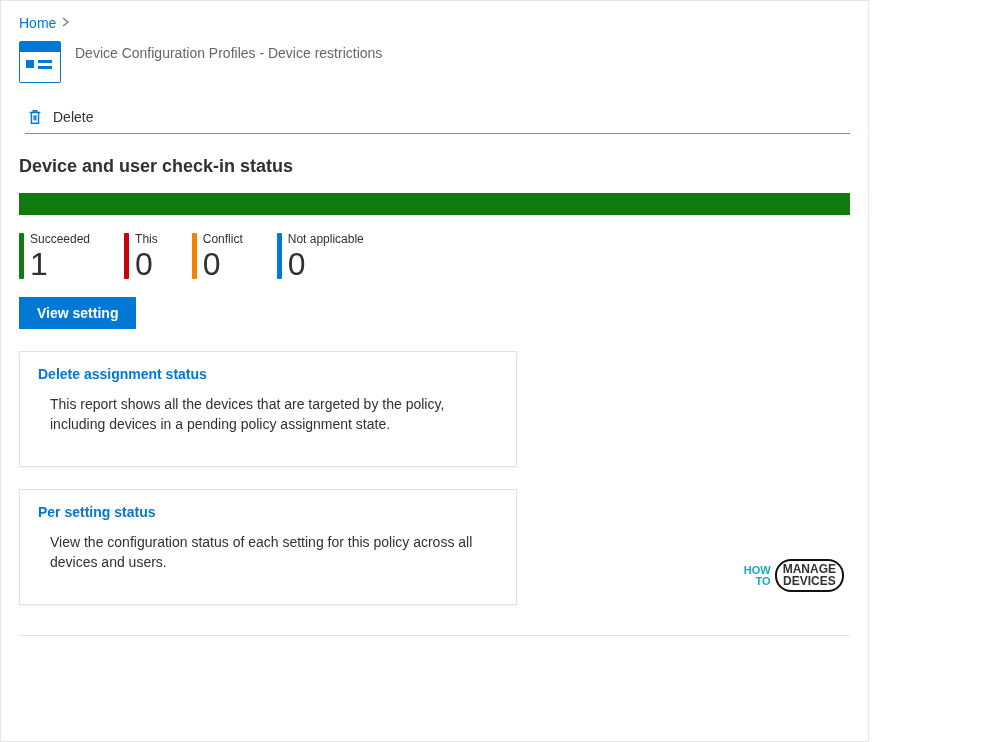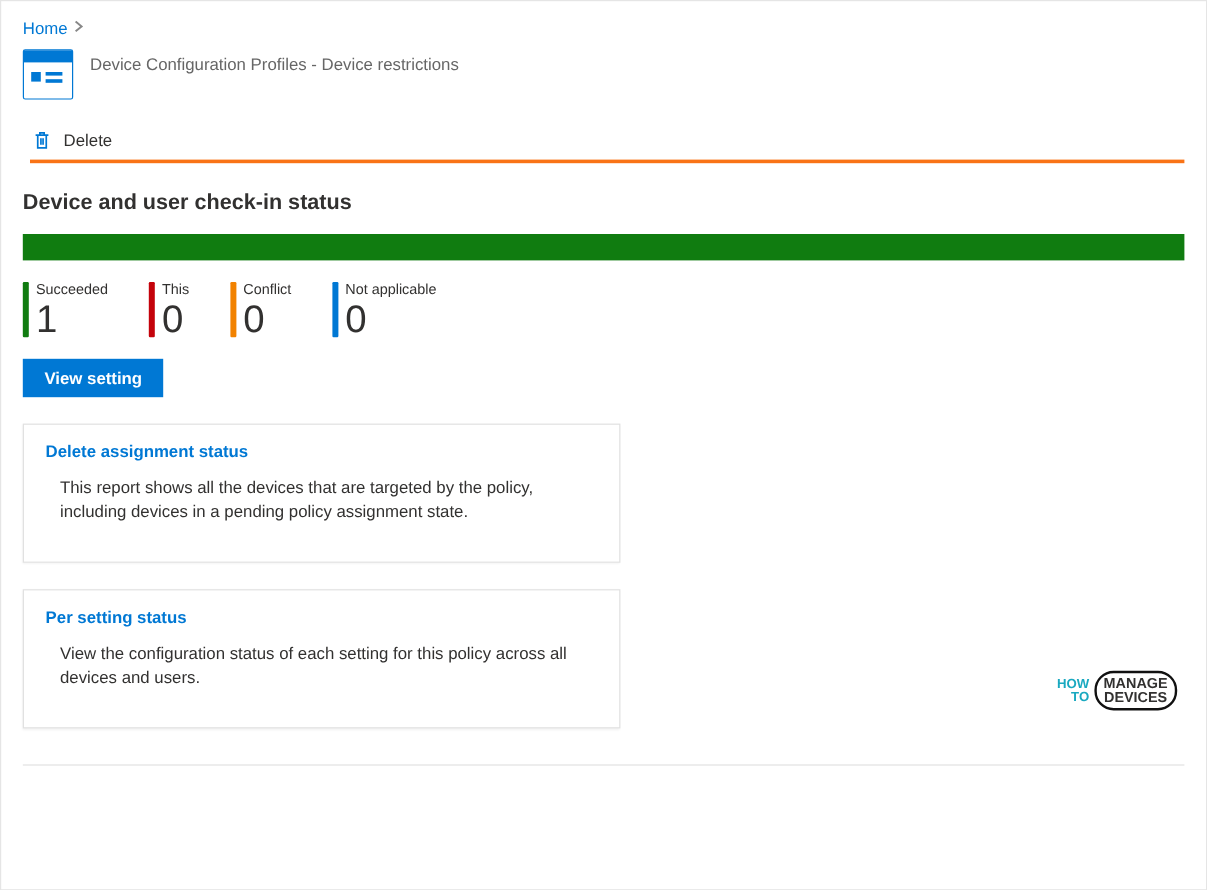--- a/index.html
+++ b/index.html
@@ -1,31 +1,31 @@
 <!DOCTYPE html>
 <html><head>
 <meta charset="utf-8">
 <style>
 html,body{margin:0;padding:0;font-family:"Segoe UI",Arial,sans-serif;color:#323130;background:#fff;}
-.page{width:1006px;height:742px;box-sizing:border-box;padding:14px 18px 0 18px;position:relative;overflow:hidden;border:1px solid #e5e5e5;}
+.page{width:869px;height:742px;box-sizing:border-box;padding:14px 18px 0 18px;position:relative;overflow:hidden;border:1px solid #e5e5e5;}
 a.nav-link{color:#0078d4;text-decoration:none;font-size:14px;}
 .breadcrumb{display:flex;align-items:center;gap:6px;margin-bottom:10px;}
 .chev{color:#666;font-size:12px;}
 .header-row{display:flex;align-items:flex-start;}
 .doc-icon{width:40px;height:40px;border:1px solid #0078d4;border-radius:2px;position:relative;margin-right:14px;flex:0 0 auto;background:#fff;}
 .doc-icon::before{content:"";position:absolute;top:0;left:0;width:100%;height:10px;background:#0078d4;}
 .doc-icon .line1{position:absolute;top:18px;left:6px;width:8px;height:8px;background:#0078d4;}
 .doc-icon .line2{position:absolute;top:18px;left:18px;width:14px;height:3px;background:#0078d4;}
 .doc-icon .line3{position:absolute;top:24px;left:18px;width:14px;height:3px;background:#0078d4;}
 .title-block{display:flex;flex-direction:column;}
 .title-row{display:flex;align-items:center;}
 h1{font-size:28px;font-weight:600;margin:0;}
 .more-dots{margin-left:28px;color:#444;cursor:pointer;font-size:16px;letter-spacing:2px;}
 .subtitle{color:#666;font-size:14px;margin-top:4px;}
-.toolbar{margin-top:24px;border-bottom:3px solid #f97316;padding:2px 0 8px 2px;display:flex;align-items:center;gap:10px;margin-left:6px;margin-right:0;}
+.toolbar{margin-top:24px;border-bottom:1px solid #f97316;padding:2px 0 8px 2px;display:flex;align-items:center;gap:10px;margin-left:6px;margin-right:0;}
 .trash-icon{width:16px;height:16px;color:#0078d4;cursor:pointer;}
 .trash-icon svg{width:16px;height:16px;stroke:#0078d4;fill:none;stroke-width:1.6;}
 .delete-link{font-size:14px;cursor:pointer;color:#323130;}
 .section-title{font-size:18px;font-weight:600;margin:22px 0 16px 0;}
 .status-bar{width:100%;height:22px;background:#107c10;}
 .metrics{display:flex;gap:34px;margin-top:18px;}
 .metric{display:flex;align-items:stretch;height:46px;}
 .metric .mark{width:5px;height:100%;border-radius:1px;}
 .metric .txt{padding-left:6px;display:flex;flex-direction:column;justify-content:space-between;}
 .metric .mlabel{font-size:12px;line-height:12px;}

